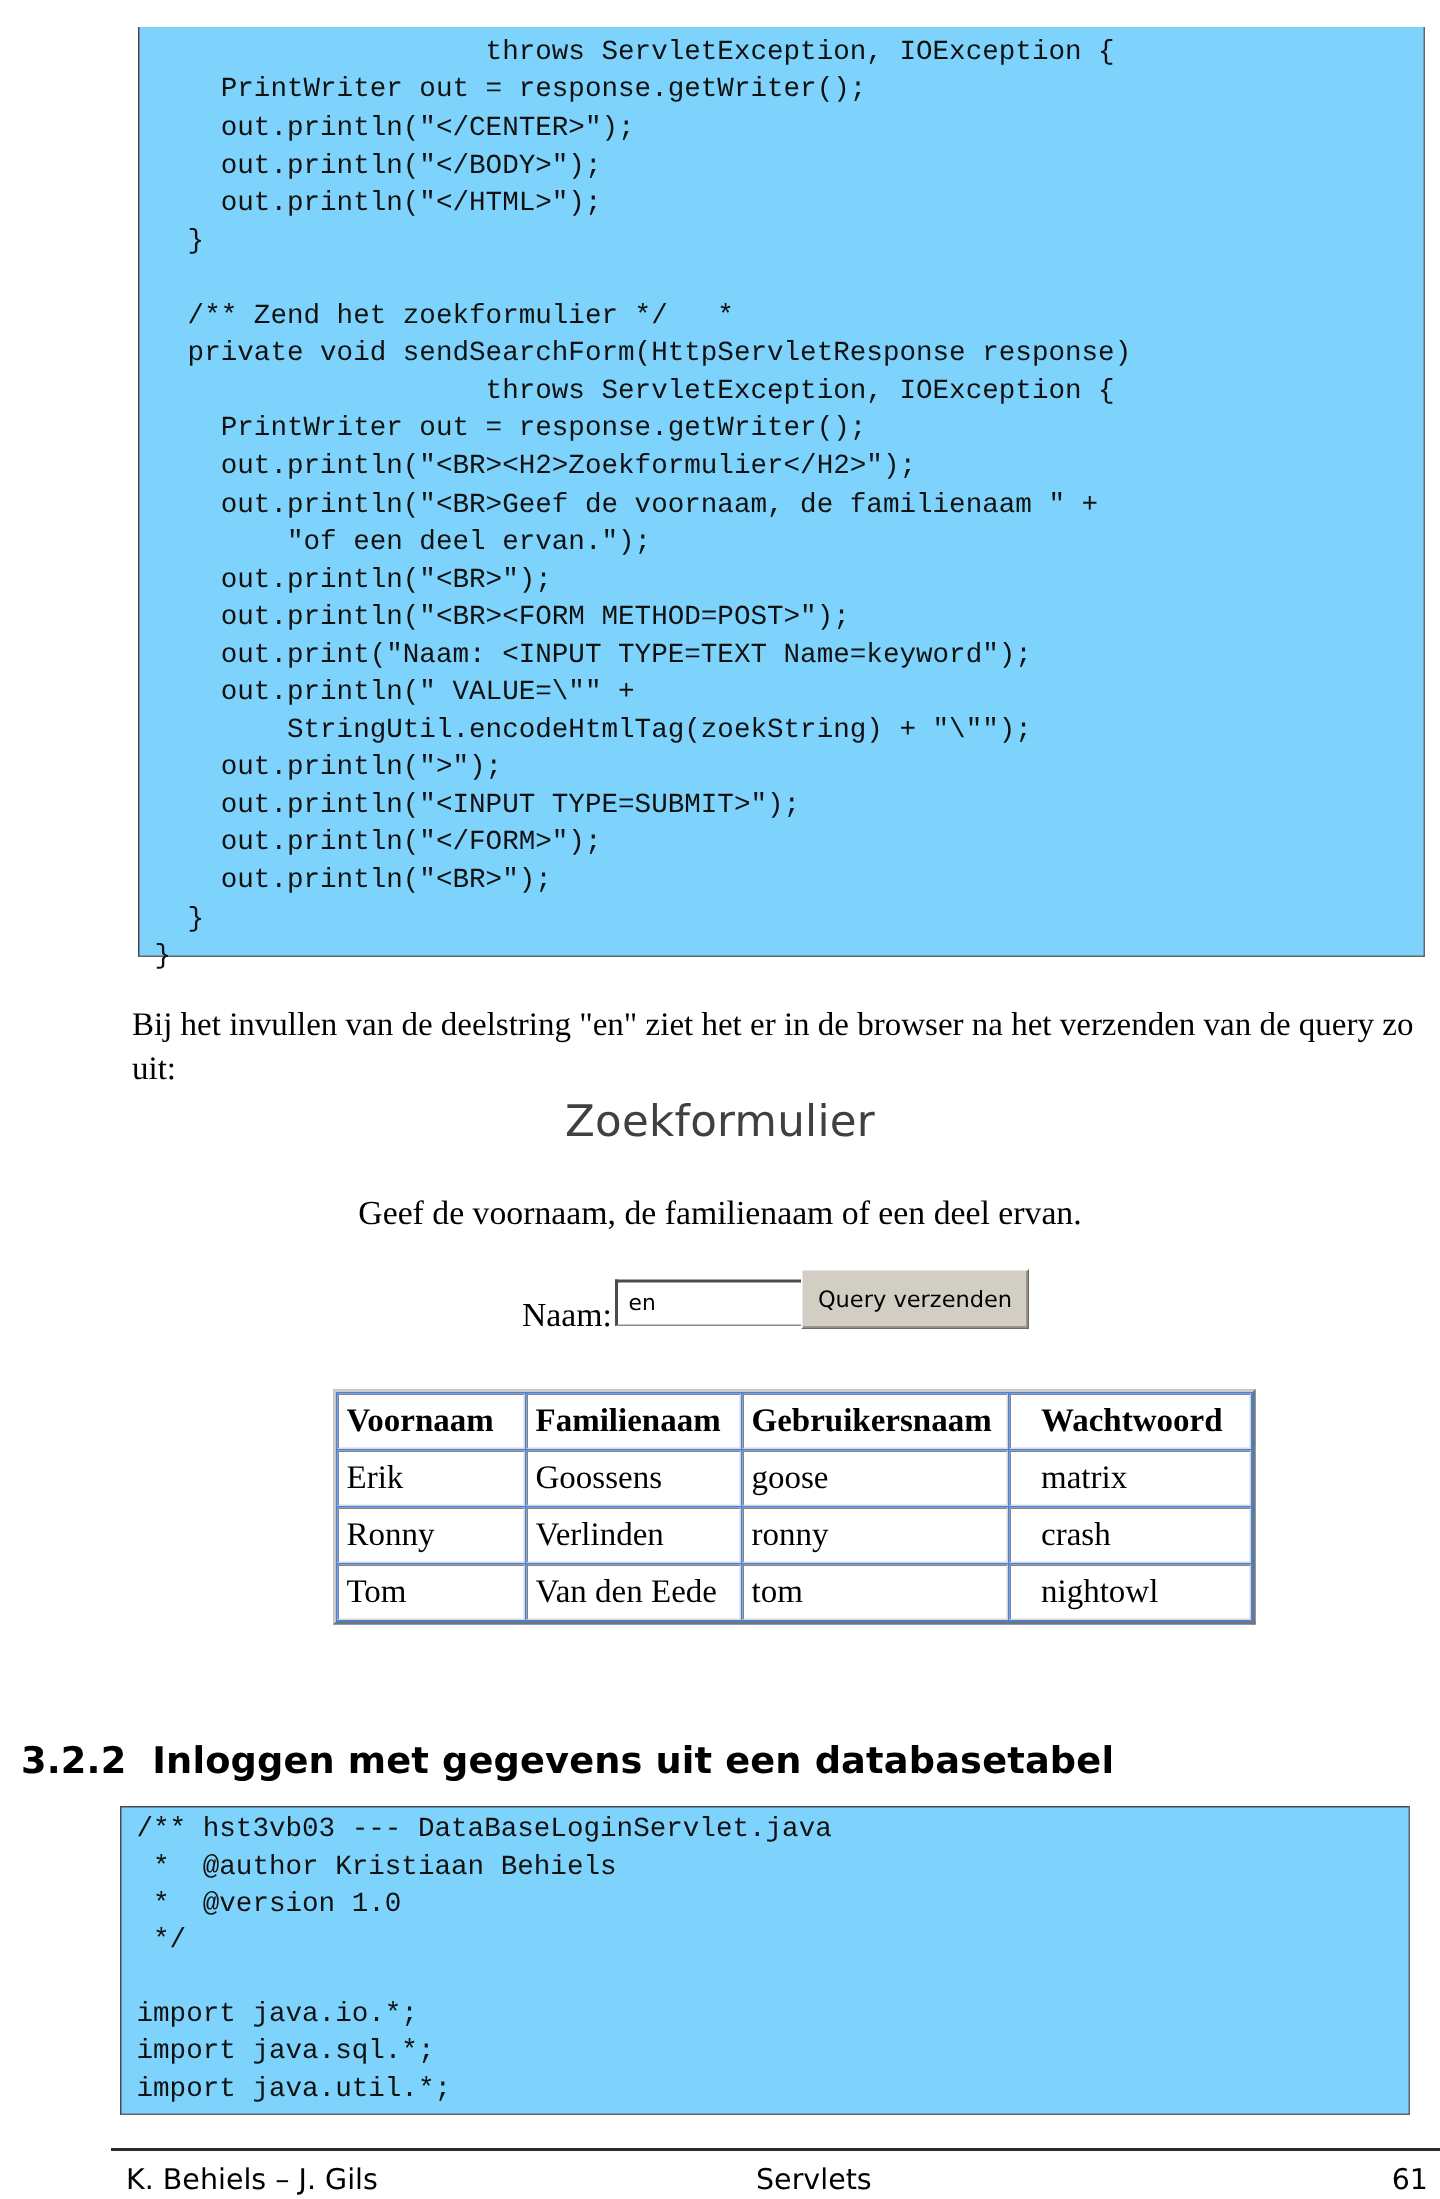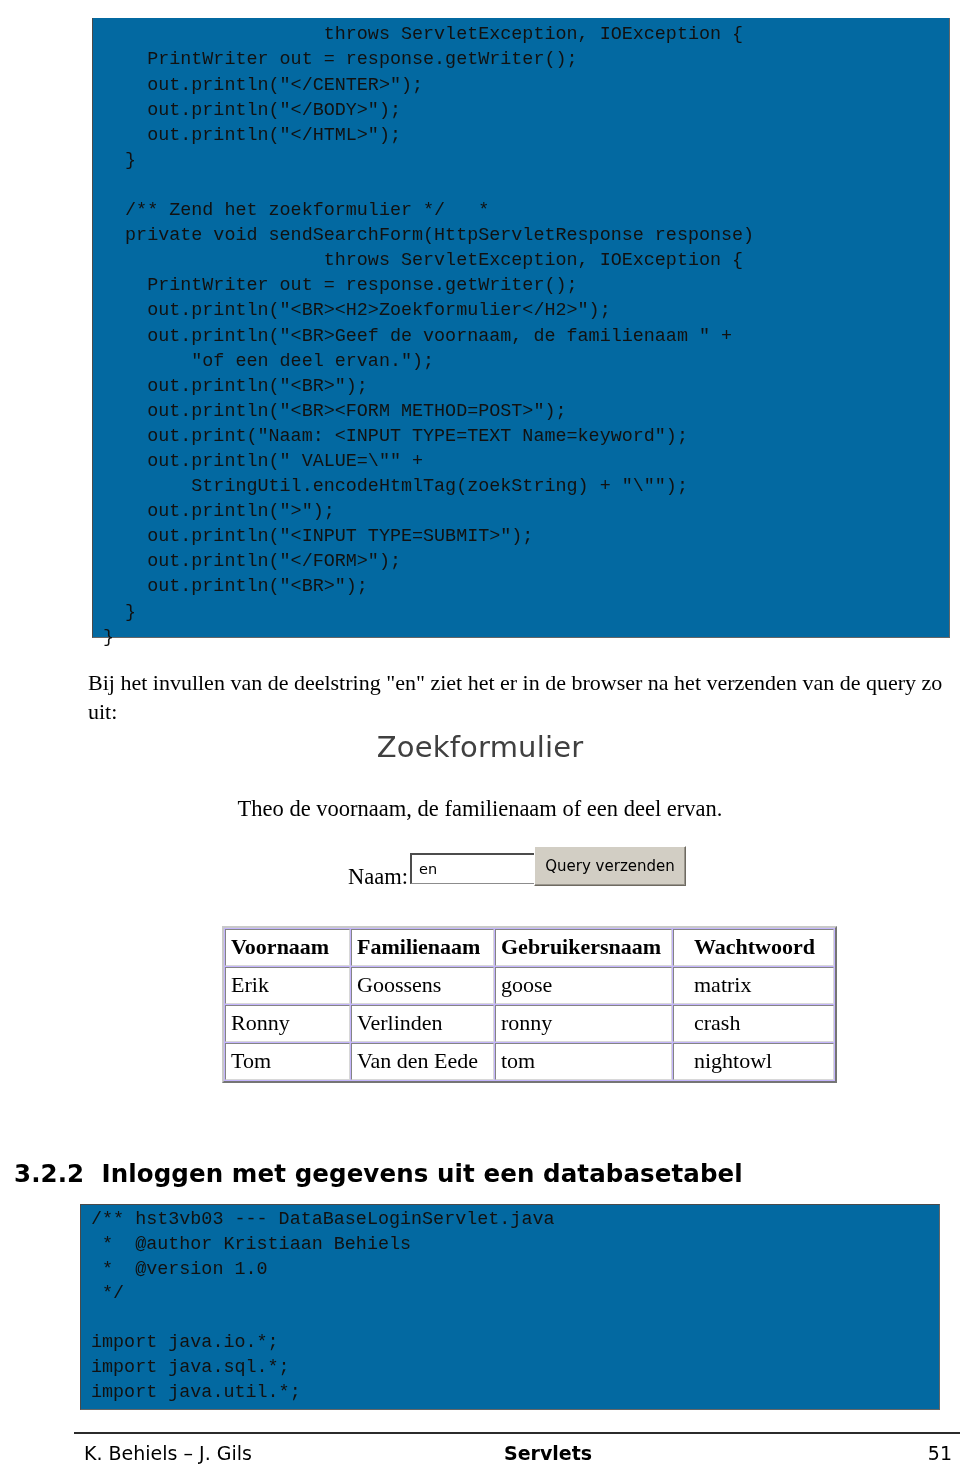--- a/index.html
+++ b/index.html
@@ -13,21 +13,21 @@
     position: relative;
     font-family: "Liberation Serif", serif;
     color: #000000;
     overflow: hidden;
   }
 
   
   .code-block {
     position: absolute;
     box-sizing: border-box;
-    background: #0369a1;
+    background: #7dd3fc;
     border: 1px solid #666666;
     border-top-color: #4a4a4a;
     border-left-color: #4a4a4a;
     font-family: "Liberation Mono", "DejaVu Sans Mono", monospace;
     white-space: pre;
     color: #111111;
   }
   #code-top {
     left: 92px;
     top: 0px;
@@ -132,21 +132,21 @@
   }
 
   
   #results-table {
     position: absolute;
     left: 222px;
     top: 926px;
     border-collapse: separate;
     border-spacing: 1px;
     border: 2px outset #c9c9c9;
-    background: #c4b5fd;
+    background: #3b82f6;
     font-family: "Liberation Serif", serif;
   }
   #results-table th,
   #results-table td {
     border: 1px inset #d8d8d8;
     background: #ffffff;
     font-size: 22px;
     padding: 2px 5px 3px 5px;
     text-align: left;
     white-space: nowrap;
@@ -185,21 +185,21 @@
     position: absolute;
     left: 74px;
     top: 1438px;
     width: 886px;
     height: 28px;
     font-family: "DejaVu Sans", sans-serif;
     font-size: 19px;
     color: #000;
   }
   #footer-authors { position: absolute; left: 10px;  top: 4px; white-space: pre; }
-  #footer-center  { position: absolute; left: 430px; top: 4px; font-weight: bold; }
+  #footer-center  { position: absolute; left: 430px; top: 4px; }
   #footer-page    { position: absolute; right: 8px;  top: 4px; }
 </style>
 </head>
 <body>
 
 <pre class="code-block" id="code-top">                    throws ServletException, IOException {
     PrintWriter out = response.getWriter();
     out.println("&lt;/CENTER&gt;");
     out.println("&lt;/BODY&gt;");
     out.println("&lt;/HTML&gt;");
@@ -223,21 +223,21 @@
     out.println("&lt;BR&gt;");
   }
 }</pre>
 
 <p id="intro-paragraph">Bij het invullen van de deelstring "en" ziet het er in de browser na het verzenden van de query zo uit:</p>
 
 <div id="browser-mock">
 
   <h2 id="form-title">Zoekformulier</h2>
 
-  <p id="form-instruction">Theo de voornaam, de familienaam of een deel ervan.</p>
+  <p id="form-instruction">Geef de voornaam, de familienaam of een deel ervan.</p>
 
   <div id="search-form-row">
     <span id="naam-label">Naam:</span>
 
     <input id="keyword-input" type="text" value="en" style="">
 
     <button id="submit-button">Query verzenden</button>
   </div>
 </div>
 
@@ -280,14 +280,14 @@
  */
 
 import java.io.*;
 import java.sql.*;
 import java.util.*;</pre>
 
 <div id="footer-rule"></div>
 <div id="footer">
   <span id="footer-authors">K. Behiels – J. Gils</span>
   <span id="footer-center">Servlets</span>
-  <span id="footer-page">51</span>
+  <span id="footer-page">61</span>
 </div>
 
 </body></html>

